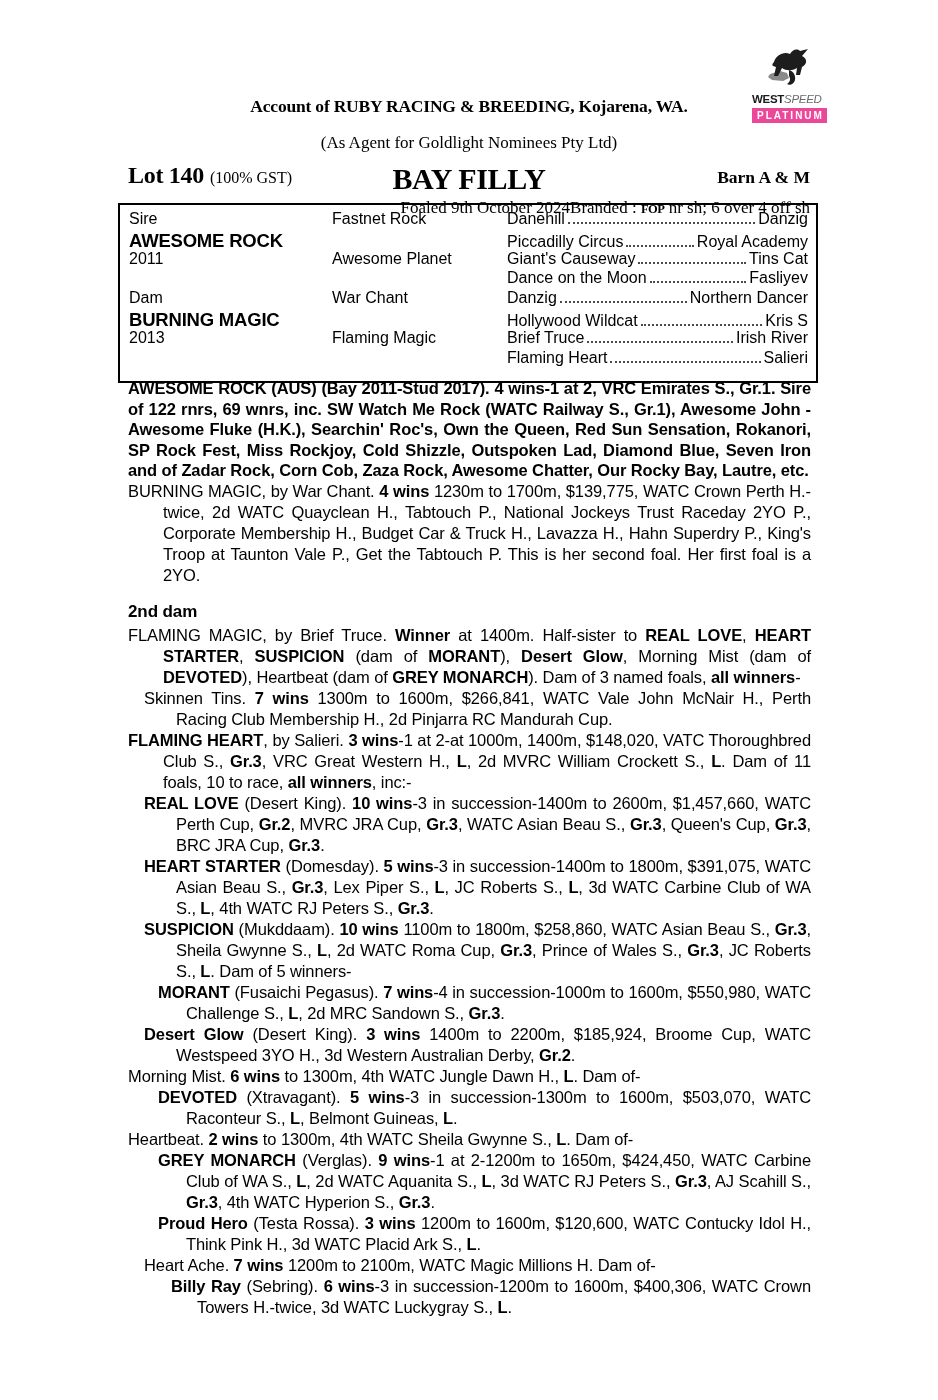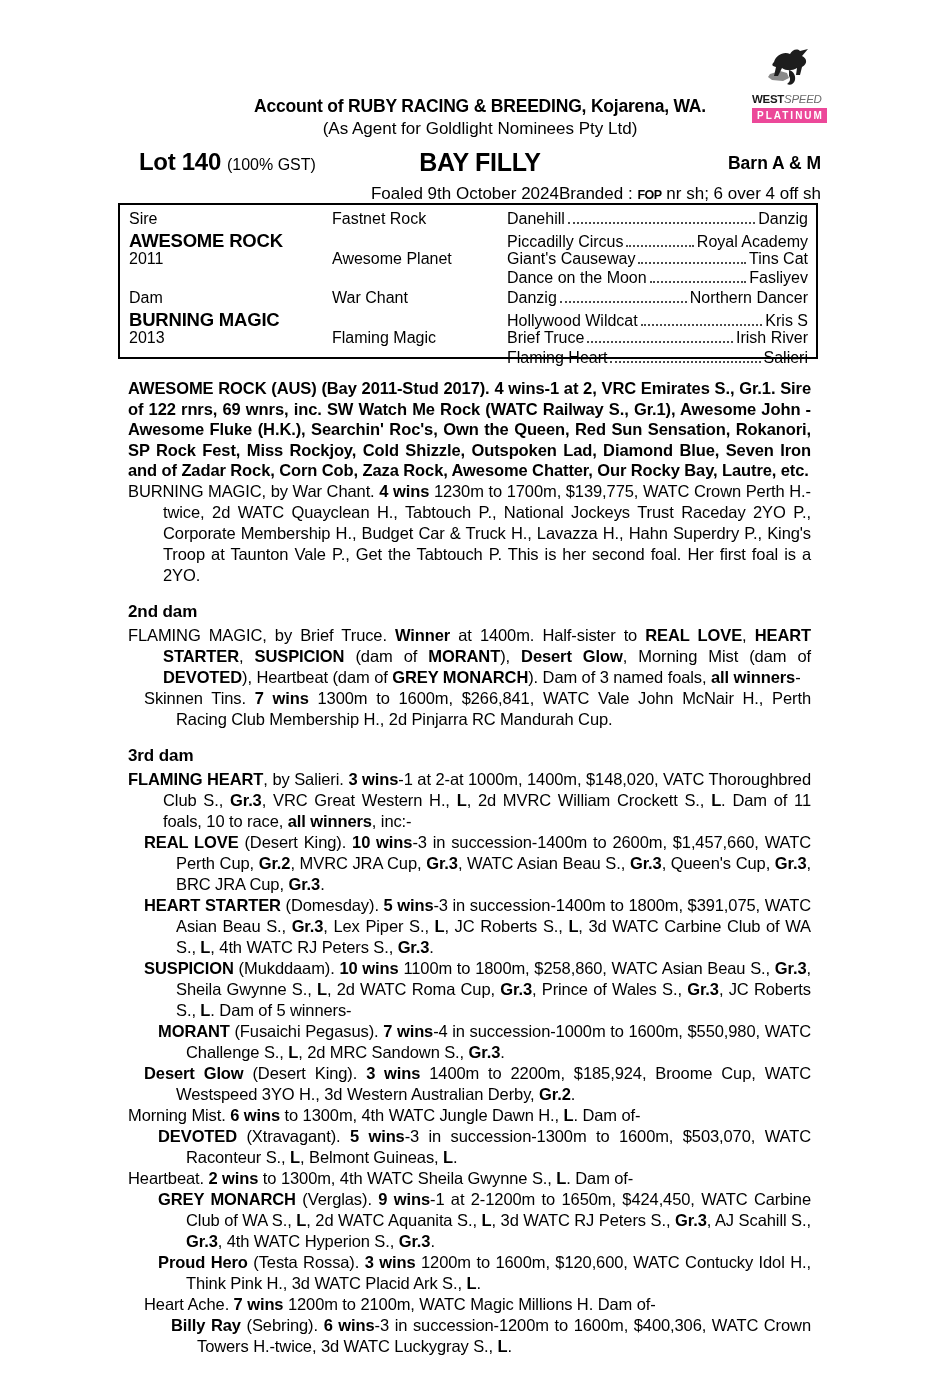--- a/index.html
+++ b/index.html
@@ -19,34 +19,34 @@
   .logo svg { display:block; margin:0 auto; }
   .logo-word { font-size:11.5px; letter-spacing:-0.3px; white-space:nowrap; margin-top:1px; }
   .logo-word .w1 { font-weight:bold; color:#1a1a1a;text-align:right; }
   .logo-word .w2 { font-weight:normal; color:#6b6b6b; font-style:italic; }
   .logo-band {
     margin-top:2px; background:#ec4899; color:#fff;
     font-size:10px; font-weight:bold; letter-spacing:2px;
     padding:2px 3px 2px 5px; display:inline-block;
   }
   
-  .content { position:absolute; left:139px; top:0; width:682px; }
+  .content { position:absolute; left:128px; top:0; width:682px;font-family:Liberation Serif, serif; }
   .account-line { margin-top:96px; text-align:center; font-weight:bold; font-size:17.5px; letter-spacing:-0.2px; }
-  .agent-line  { text-align:center; font-size:17px; margin-top:2px; }
+  .agent-line  { text-align:center; font-size:17px; margin-top:16px; }
   .lot-row { position:relative; margin-top:9px; height:30px; }
   .lot-left { position:absolute; left:0; top:0; white-space:nowrap; }
   .lot-label { font-weight:bold; font-size:24px; letter-spacing:-0.3px; }
   .gst-note { font-size:16px; margin-left:6px; }
-  .lot-title { position:absolute; left:0; right:0; top:0; text-align:center; font-weight:bold; font-size:25px; letter-spacing:-0.3px; }
+  .lot-title { position:absolute; left:0; right:0; top:0; text-align:center; font-weight:bold; font-size:30px; letter-spacing:-0.3px; }
   .barn { position:absolute; right:0; top:5px; font-weight:bold; font-size:17.5px; }
   .foaled-row { display:flex; justify-content:flex-end; margin-top:6px; font-size:17px; }
   .brand-mark { font-weight:bold; font-size:12.5px; letter-spacing:-0.5px; }
   
   .ped-table {
-    position:absolute; left:118px; top:203px; width:700px; height:156px;
+    position:absolute; left:118px; top:203px; width:700px; height:180px;
     border:2px solid #000; box-sizing:border-box;
     padding:5px 8px 5px 9px;
     display:grid;
     grid-template-columns: 203px 175px 1fr;
     grid-auto-rows: 19.8px;
     font-size:16px;
     align-items:baseline;
   }
   .ped-name { font-weight:bold; font-size:18.5px; letter-spacing:-0.2px; }
   .anc-row { display:flex; align-items:baseline; min-width:0; }
@@ -154,21 +154,20 @@
       </div>
     </div>
 
   <div class="bodytext">
     <p class="para sirepara">AWESOME ROCK (AUS) (Bay 2011-Stud 2017). 4 wins-1 at 2, VRC Emirates S., Gr.1. Sire of 122 rnrs, 69 wnrs, inc. SW Watch Me Rock (WATC Railway S., Gr.1), Awesome John - Awesome Fluke (H.K.), Searchin' Roc's, Own the Queen, Red Sun Sensation, Rokanori, SP Rock Fest, Miss Rockjoy, Cold Shizzle, Outspoken Lad, Diamond Blue, Seven Iron and of Zadar Rock, Corn Cob, Zaza Rock, Awesome Chatter, Our Rocky Bay, Lautre, etc.</p>
     <div id="sections">
         <p class="para lvl0"><span>BURNING MAGIC, by War Chant. </span><span class="b">4 wins</span><span> 1230m to 1700m, $139,775, WATC Crown Perth H.-twice, 2d WATC Quayclean H., Tabtouch P., National Jockeys Trust Raceday 2YO P., Corporate Membership H., Budget Car &amp; Truck H., Lavazza H., Hahn Superdry P., King's Troop at Taunton Vale P., Get the Tabtouch P. This is her second foal. Her first foal is a 2YO.</span></p>
         <div class="sec-heading">2nd dam</div>
         <p class="para lvl0"><span>FLAMING MAGIC, by Brief Truce. </span><span class="b">Winner</span><span> at 1400m. Half-sister to </span><span class="b">REAL LOVE</span><span>, </span><span class="b">HEART STARTER</span><span>, </span><span class="b">SUSPICION</span><span> (dam of </span><span class="b">MORANT</span><span>), </span><span class="b">Desert Glow</span><span>, Morning Mist (dam of </span><span class="b">DEVOTED</span><span>), Heartbeat (dam of </span><span class="b">GREY MONARCH</span><span>). Dam of 3 named foals, </span><span class="b">all winners</span><span>-</span></p>
         <p class="para lvl1"><span>Skinnen Tins. </span><span class="b">7 wins</span><span> 1300m to 1600m, $266,841, WATC Vale John McNair H., Perth Racing Club Membership H., 2d Pinjarra RC Mandurah Cup.</span></p>
-        <div class="sec-heading">3rd dam</div>
         <p class="para lvl0"><span class="b">FLAMING HEART</span><span>, by Salieri. </span><span class="b">3 wins</span><span>-1 at 2-at 1000m, 1400m, $148,020, VATC Thoroughbred Club S., </span><span class="b">Gr.3</span><span>, VRC Great Western H., </span><span class="b">L</span><span>, 2d MVRC William Crockett S., </span><span class="b">L</span><span>. Dam of 11 foals, 10 to race, </span><span class="b">all winners</span><span>, inc:-</span></p>
         <p class="para lvl1"><span class="b">REAL LOVE</span><span> (Desert King). </span><span class="b">10 wins</span><span>-3 in succession-1400m to 2600m, $1,457,660, WATC Perth Cup, </span><span class="b">Gr.2</span><span>, MVRC JRA Cup, </span><span class="b">Gr.3</span><span>, WATC Asian Beau S., </span><span class="b">Gr.3</span><span>, Queen's Cup, </span><span class="b">Gr.3</span><span>, BRC JRA Cup, </span><span class="b">Gr.3</span><span>.</span></p>
         <p class="para lvl1"><span class="b">HEART STARTER</span><span> (Domesday). </span><span class="b">5 wins</span><span>-3 in succession-1400m to 1800m, $391,075, WATC Asian Beau S., </span><span class="b">Gr.3</span><span>, Lex Piper S., </span><span class="b">L</span><span>, JC Roberts S., </span><span class="b">L</span><span>, 3d WATC Carbine Club of WA S., </span><span class="b">L</span><span>, 4th WATC RJ Peters S., </span><span class="b">Gr.3</span><span>.</span></p>
         <p class="para lvl1"><span class="b">SUSPICION</span><span> (Mukddaam). </span><span class="b">10 wins</span><span> 1100m to 1800m, $258,860, WATC Asian Beau S., </span><span class="b">Gr.3</span><span>, Sheila Gwynne S., </span><span class="b">L</span><span>, 2d WATC Roma Cup, </span><span class="b">Gr.3</span><span>, Prince of Wales S., </span><span class="b">Gr.3</span><span>, JC Roberts S., </span><span class="b">L</span><span>. Dam of 5 winners-</span></p>
         <p class="para lvl2"><span class="b">MORANT</span><span> (Fusaichi Pegasus). </span><span class="b">7 wins</span><span>-4 in succession-1000m to 1600m, $550,980, WATC Challenge S., </span><span class="b">L</span><span>, 2d MRC Sandown S., </span><span class="b">Gr.3</span><span>.</span></p>
         <p class="para lvl1"><span class="b">Desert Glow</span><span> (Desert King). </span><span class="b">3 wins</span><span> 1400m to 2200m, $185,924, Broome Cup, WATC Westspeed 3YO H., 3d Western Australian Derby, </span><span class="b">Gr.2</span><span>.</span></p>
         <p class="para lvl0"><span>Morning Mist. </span><span class="b">6 wins</span><span> to 1300m, 4th WATC Jungle Dawn H., </span><span class="b">L</span><span>. Dam of-</span></p>
         <p class="para lvl2"><span class="b">DEVOTED</span><span> (Xtravagant). </span><span class="b">5 wins</span><span>-3 in succession-1300m to 1600m, $503,070, WATC Raconteur S., </span><span class="b">L</span><span>, Belmont Guineas, </span><span class="b">L</span><span>.</span></p>
         <p class="para lvl0"><span>Heartbeat. </span><span class="b">2 wins</span><span> to 1300m, 4th WATC Sheila Gwynne S., </span><span class="b">L</span><span>. Dam of-</span></p>
         <p class="para lvl2"><span class="b">GREY MONARCH</span><span> (Verglas). </span><span class="b">9 wins</span><span>-1 at 2-1200m to 1650m, $424,450, WATC Carbine Club of WA S., </span><span class="b">L</span><span>, 2d WATC Aquanita S., </span><span class="b">L</span><span>, 3d WATC RJ Peters S., </span><span class="b">Gr.3</span><span>, AJ Scahill S., </span><span class="b">Gr.3</span><span>, 4th WATC Hyperion S., </span><span class="b">Gr.3</span><span>.</span></p>

